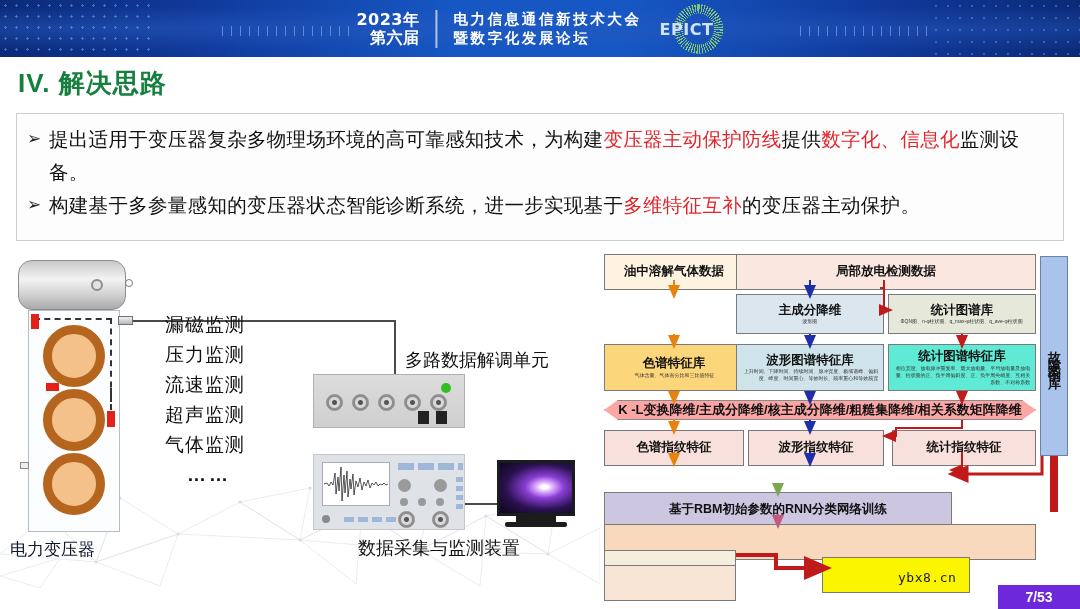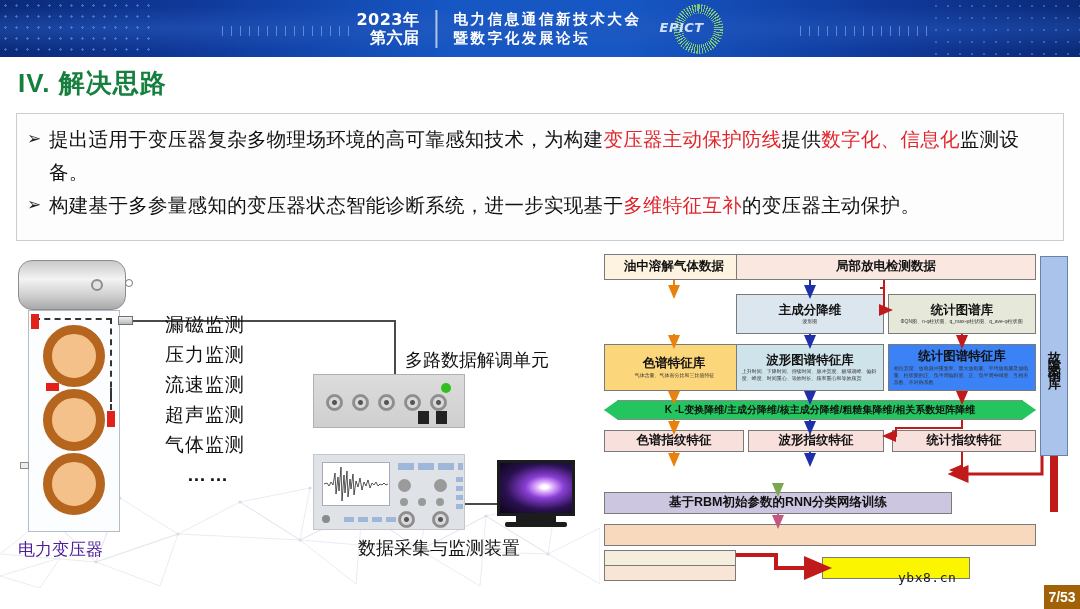--- a/index.html
+++ b/index.html
@@ -46,21 +46,21 @@
   .epict-ring {
     position: absolute; right: 0; top: 1px; width: 50px; height: 50px; border-radius: 50%;
     background:
       radial-gradient(circle at 50% 50%, transparent 0 16px, rgba(140,215,120,.0) 16px),
       repeating-conic-gradient(from 0deg, #8fd46a 0deg 3deg, rgba(0,0,0,0) 3deg 7deg);
     -webkit-mask: radial-gradient(circle, transparent 0 15px, #000 16px 25px, transparent 26px);
             mask: radial-gradient(circle, transparent 0 15px, #000 16px 25px, transparent 26px);
     opacity: .9;
   }
   .epict-text { position: absolute; left: 0; top: 17px; color: #cfe3ff;
-    font-family: "DejaVu Sans", sans-serif; font-weight: bold; font-size: 13px; letter-spacing: .5px; font-style: italic; }
+    font-family: "DejaVu Sans", sans-serif; font-weight: bold; font-size: 16px; letter-spacing: .5px; }
 
   
   .sec-title {
     position: absolute; left: 18px; top: 66px;
     color: #15803d; font-size: 26px; font-weight: bold; letter-spacing: 1px;
   }
 
   
   .bullets {
     position: absolute; left: 16px; top: 113px; width: 1048px; height: 128px;
@@ -105,21 +105,21 @@
   .port-left { position: absolute; left: 20px; top: 214px; width: 9px; height: 7px;
     border: 1px solid #8a8a8a; background: #ededed; }
   .port-right { position: absolute; left: 118px; top: 68px; width: 15px; height: 9px;
     border: 1px solid #6f6f6f; background: linear-gradient(180deg,#f0f0f0,#b9b9b9); }
   .wire { position: absolute; background: #4a4a4a; }
   .wire-h1 { left: 133px; top: 72px; width: 262px; height: 1.5px; }
   .wire-v1 { left: 394px; top: 72px; width: 1.5px; height: 55px; }
   .wire-v2 { left: 389px; top: 128px; width: 1.5px; height: 50px; }
   .wire-v3 { left: 389px; top: 208px; width: 1.5px; height: 35px; }
   .wire-h2 { left: 465px; top: 255px; width: 50px; height: 1.5px; }
-  .tank-label { position: absolute; left: 18px; top: 290px; font-size: 17px; color: #4c1d95; }
+  .tank-label { position: absolute; left: 10px; top: 290px; font-size: 17px; color: #0f172a; }
 
   .monitor-list { position: absolute; left: 165px; top: 62px; font-size: 19px;
     line-height: 30px; color: #111; letter-spacing: 1px; }
   .monitor-list .dots { letter-spacing: 3px; padding-left: 22px; font-weight: bold; }
 
   .demod-label { position: absolute; left: 405px; top: 100px; font-size: 18px; color: #111; }
 
   .demod-box {
     position: absolute; left: 313px; top: 126px; width: 152px; height: 54px;
     background: linear-gradient(180deg,#dcdcdc,#cfcfcf); border: 1px solid #b0b0b0;
@@ -146,48 +146,48 @@
   }
   .mon-glow { position: absolute; left: 0; top: 0; width: 100%; height: 100%;
     background: radial-gradient(ellipse at 62% 48%, #ffffff 0 5%, #e6b9ff 12%, #8b3fd6 30%, #2a1150 62%, #0b0418 100%); }
   .mon-stand { position: absolute; left: 516px; top: 268px; width: 40px; height: 6px; background: #1c1c1c; }
   .mon-base { position: absolute; left: 505px; top: 274px; width: 62px; height: 5px; background: #1c1c1c; border-radius: 2px; }
   .daq-label { position: absolute; left: 358px; top: 288px; font-size: 18px; color: #111; }
 
   
   .flow { position: absolute; left: 596px; top: 252px; width: 484px; height: 340px; }
   .fbox {
-    position: absolute; border: 1px solid #7a7a7a; text-align: left;
+    position: absolute; border: 1px solid #7a7a7a; text-align: right;
     display: flex; flex-direction: column; align-items: center; justify-content: center;
-    font-size: 11px; color: #111; line-height: 1.25; padding: 7px 2px;
+    font-size: 11px; color: #111; line-height: 1.25; padding: 17px 2px;
   }
   .fbox .ft { font-weight: bold; font-size: 12.5px; }
   .fbox .fs { font-size: 5.2px; color: #333; line-height: 1.35; transform: scale(.96); }
 
   .hexband {
-    position: absolute; background: #22c55e; border: 1px solid #8a8a8a;
+    position: absolute; background: #fca5a5; border: 1px solid #8a8a8a;
     display: flex; align-items: center; justify-content: center;
-    font-size: 10px; color: #111; font-weight: bold;
+    font-size: 13px; color: #111; font-weight: bold;
     clip-path: polygon(0 50%, 14px 0, calc(100% - 14px) 0, 100% 50%, calc(100% - 14px) 100%, 14px 100%);
   }
 
   .caselib {
     position: absolute; left: 1040px; top: 256px; width: 28px; height: 200px;
     background: #aac3ea; border: 1px solid #6a82ab;
     display: flex; align-items: center; justify-content: center;
   }
   .caselib span { writing-mode: vertical-rl; font-size: 13px; font-weight: bold;
     color: #111; letter-spacing: 6px; }
   .caselib-bar { position: absolute; left: 1050px; top: 456px; width: 8px; height: 56px; background: #c01a1a; }
 
   .watermark { position: absolute; left: 898px; top: 570px; font-size: 13px; color: #1a1a1a;
     font-family: "DejaVu Sans Mono", monospace; letter-spacing: .5px; }
   .pagenum {
-    position: absolute; right: 0; bottom: 0; width: 36px; height: 24px;
-    background: #a16207; color: #fff; font-weight: bold; font-size: 14px;
+    position: absolute; right: 0; bottom: 0; width: 82px; height: 24px;
+    background: #6d28d9; color: #fff; font-weight: bold; font-size: 14px;
     display: flex; align-items: center; justify-content: center;
   }
 </style>
 </head>
 <body>
 
 <div id="slide">
 
   <div class="banner">
     <div class="dotfield left"></div>
@@ -365,21 +365,21 @@
     </div>
 
     <div class="fbox" id="f-r3-0" style="left: 8px; top: 92px; width: 140px; height: 47px; background: rgb(251, 214, 122);">
       <span class="ft">色谱特征库</span>
       <span class="fs">气体含量、气体百分比和三比值特征</span>
     </div>
     <div class="fbox" id="f-r3-1" style="left: 140px; top: 92px; width: 148px; height: 47px; background: rgb(207, 227, 234);">
       <span class="ft">波形图谱特征库</span>
       <span class="fs">上升时间、下降时间、持续时间、脉冲宽度、极域谱峰、偏斜度、峰度、时间重心、等效时长、频率重心和等效频宽</span>
     </div>
-    <div class="fbox" id="f-r3-2" style="left: 292px; top: 92px; width: 148px; height: 47px; background: #3b82f6;">
+    <div class="fbox" id="f-r3-2" style="left: 292px; top: 92px; width: 148px; height: 47px; background: #5eead4;">
       <span class="ft">统计图谱特征库</span>
       <span class="fs">相位宽度、放电脉冲重复率、最大放电量、平均放电量及放电量、柱状图的正、负半周偏斜度、正、负半周尖峭度、互相关系数、不对称系数</span>
     </div>
 
     <div class="hexband" style="left:8px; top:148px; width:432px; height:20px;">
       <span>K -L变换降维/主成分降维/核主成分降维/粗糙集降维/相关系数矩阵降维</span>
     </div>
 
     <div class="fbox" id="f-r4-0" style="left: 8px; top: 178px; width: 140px; height: 22px; background: rgb(248, 224, 220);">
       <span class="ft">色谱指纹特征</span>

